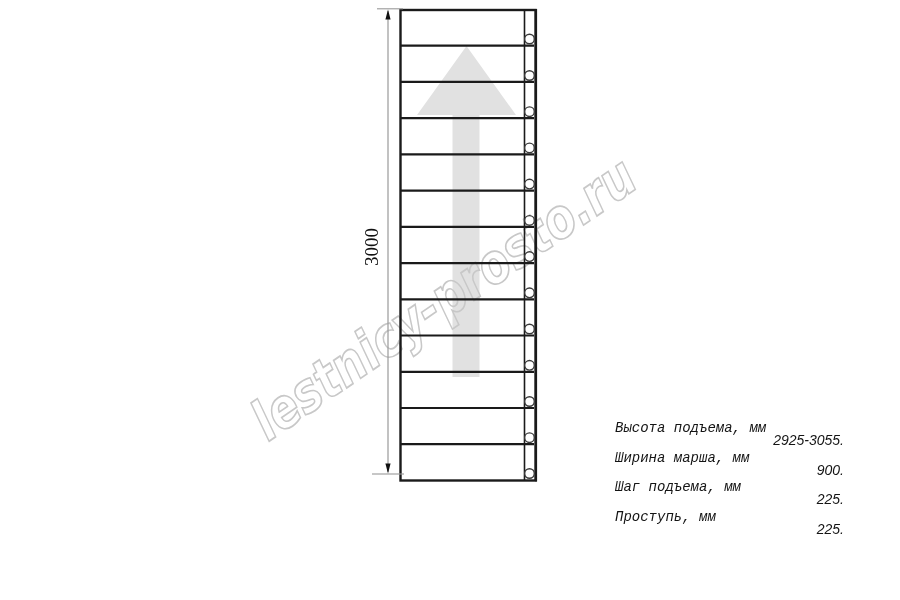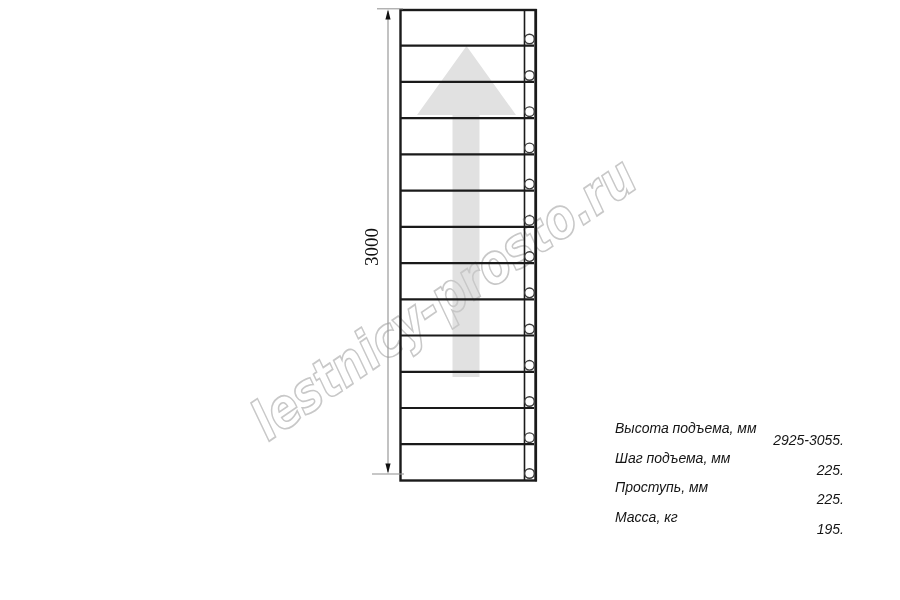--- a/index.html
+++ b/index.html
@@ -6,21 +6,21 @@
   body{
     width:900px;height:600px;background:#ffffff;position:relative;overflow:hidden;
     font-family:"Liberation Sans",sans-serif;
   }
   #stage{position:absolute;left:0;top:0;}
   .specs{
     position:absolute;left:615px;top:420px;width:229px;
     font-style:italic;font-size:14px;line-height:17.7px;color:#141414;
   }
   .spec-row{display:flex;justify-content:space-between;white-space:nowrap;}
-  .spec-label{text-align:center;}
+  .spec-label{text-align:center;font-family:Liberation Mono, monospace;}
   .spec-value{text-align:right;margin-top:12px;}
 </style>
 </head>
 <body>
 
 <svg id="stage" width="900" height="600" viewBox="0 0 900 600">
 
   <polygon points="466.5,46 516,115 479.5,115 479.5,377 452.5,377 452.5,115 417,115" fill="#e1e1e1"></polygon>
 
   <text transform="translate(268,442) rotate(-34.5)" textLength="452" lengthAdjust="spacingAndGlyphs" font-family="'DejaVu Sans',sans-serif" font-size="55" font-style="italic" font-weight="bold" fill="none" stroke="#c8c8c8" stroke-width="1.7">lestnicy-prosto.ru</text>
@@ -71,24 +71,24 @@
     <text transform="translate(378,247) rotate(-90)" text-anchor="middle" font-family="'Liberation Serif',serif" font-size="19" fill="#111111">3000</text>
   </g>
 </svg>
 
 <div class="specs">
   <div class="spec-row">
     <span class="spec-label">Высота подъема, мм</span>
     <span class="spec-value">2925-3055.</span>
   </div>
   <div class="spec-row">
+    <span class="spec-label">Ширина марша, мм</span>
+    <span class="spec-value">900.</span>
+  </div>
+  <div class="spec-row">
     <span class="spec-label">Шаг подъема, мм</span>
     <span class="spec-value">225.</span>
   </div>
   <div class="spec-row">
     <span class="spec-label">Проступь, мм</span>
     <span class="spec-value">225.</span>
   </div>
-  <div class="spec-row">
-    <span class="spec-label">Масса, кг</span>
-    <span class="spec-value">195.</span>
-  </div>
 </div>
 
 </body></html>

